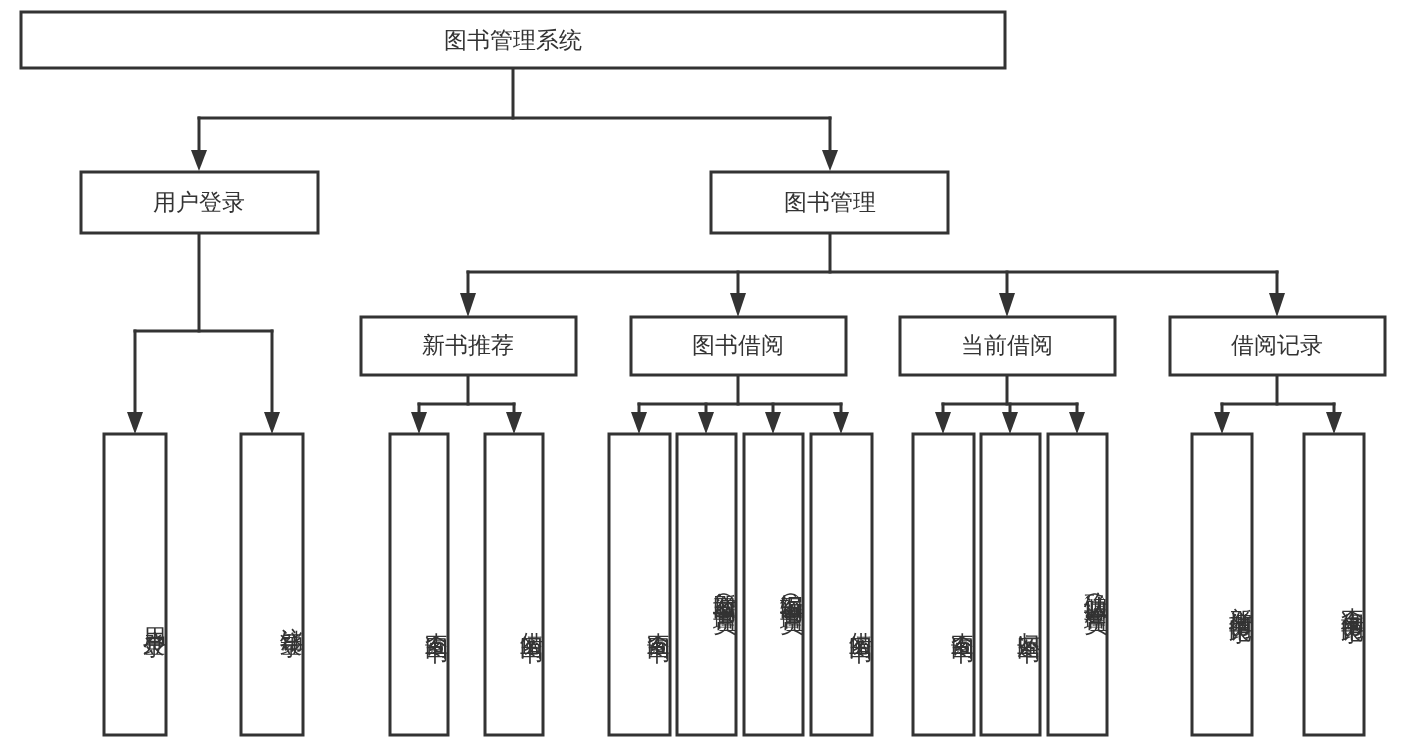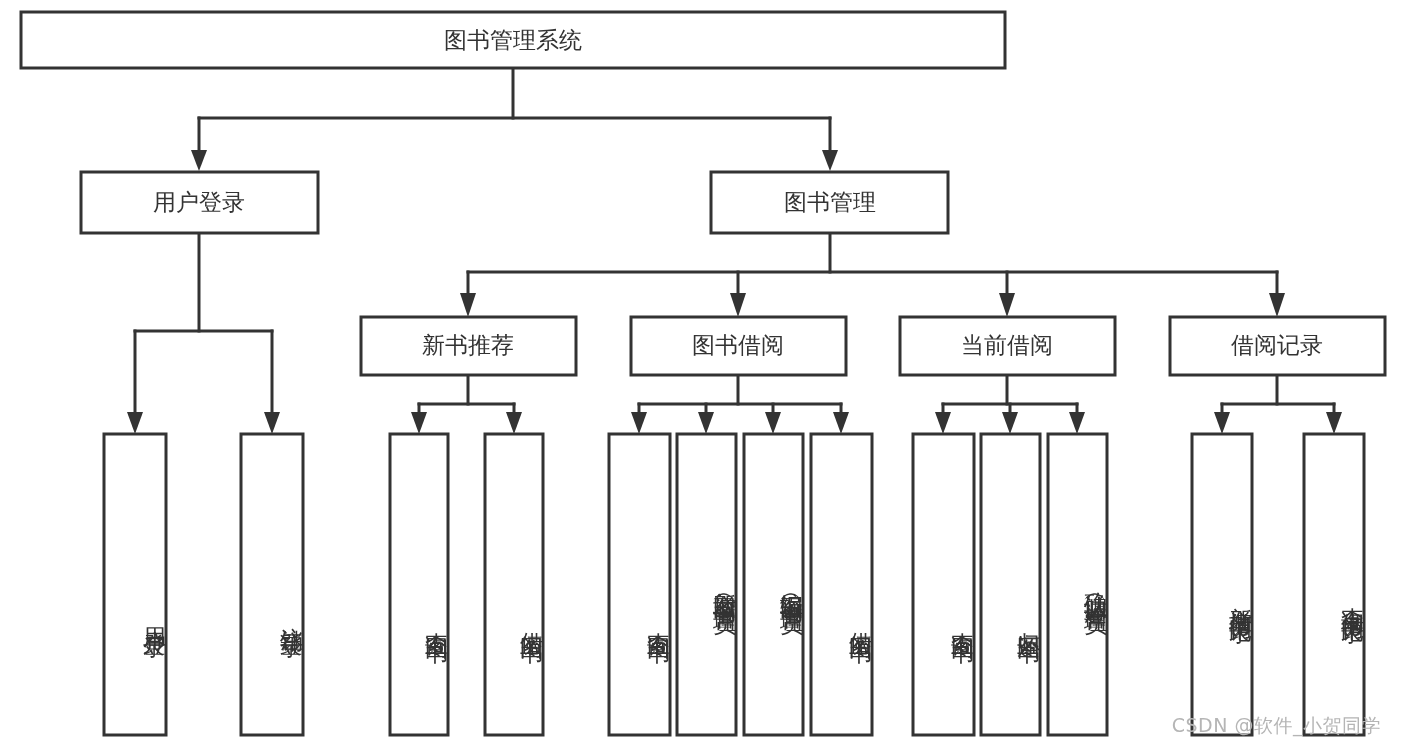--- a/index.html
+++ b/index.html
@@ -205,15 +205,14 @@
   <div class="label-vert" style="left:744px; top:440px; width:59px; height:295px;">编辑图书（管理员）</div>
   <div class="label-vert" style="left:811px; top:505px; width:61px; height:230px;">借阅图书</div>
 
   <div class="label-vert" style="left:913px; top:505px; width:61px; height:230px;">查询图书</div>
   <div class="label-vert" style="left:981px; top:505px; width:59px; height:230px;">归还图书</div>
   <div class="label-vert" style="left:1048px; top:440px; width:59px; height:295px;">确认归还（管理员）</div>
 
   <div class="label-vert" style="left:1192px; top:460px; width:60px; height:275px;">新增借阅记录</div>
   <div class="label-vert" style="left:1304px; top:460px; width:60px; height:275px;">查询借阅记录</div>
 
-  <div class="watermark">CSDN @软件_小贺同学</div>
 
 </div>
 
 </body></html>

